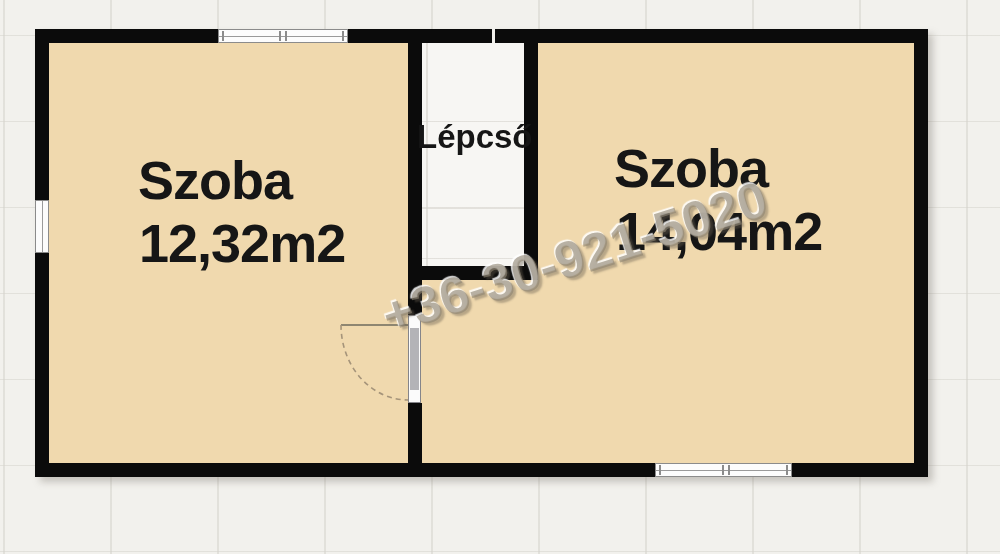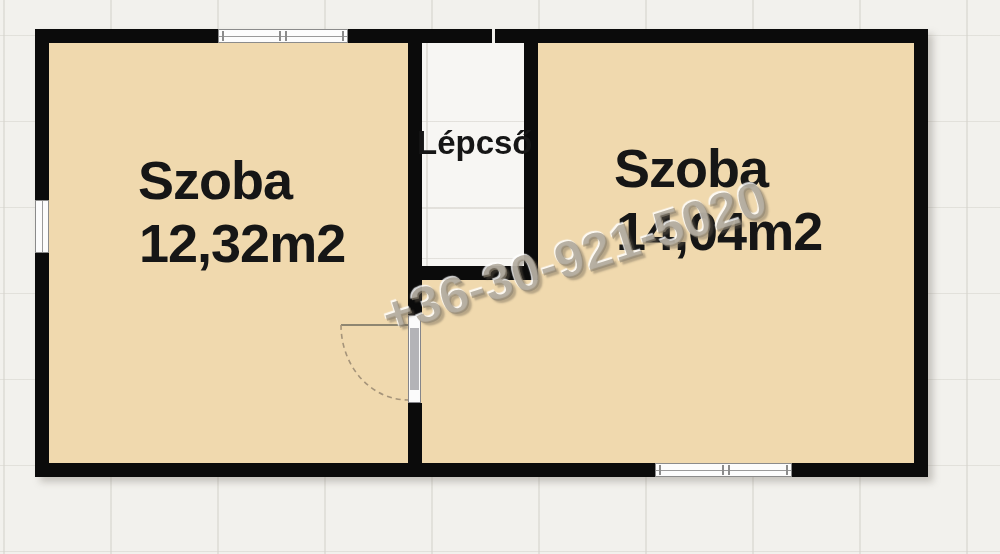--- a/index.html
+++ b/index.html
@@ -71,21 +71,21 @@
     color:#161616;
     font-weight:bold;
     line-height:1;
     white-space:nowrap;
     letter-spacing:-1px;
   }
   .room-name-left{left:138px;top:153px;font-size:54px;}
   .room-area-left{left:139px;top:216px;font-size:54px;text-align:center;}
   .room-name-right{left:614px;top:141px;font-size:54px;}
   .room-area-right{left:616px;top:204px;font-size:54px;}
-  .stair-label{left:417px;top:126px;font-size:33px;letter-spacing:0;}
+  .stair-label{left:417px;top:120px;font-size:33px;letter-spacing:0;}
   .level-label{left:87px;top:486px;font-size:56px;}
 
   .watermark{
     left:384px;top:292px;
     font-size:52px;font-weight:bold;line-height:1;
     white-space:nowrap;
     color:rgba(142,132,114,.62);
     text-shadow:-1px -2px 1px rgba(255,255,255,.85), 2px 3px 2px rgba(105,95,80,.42);
     transform:rotate(-17.5deg);
     transform-origin:0 50%;

